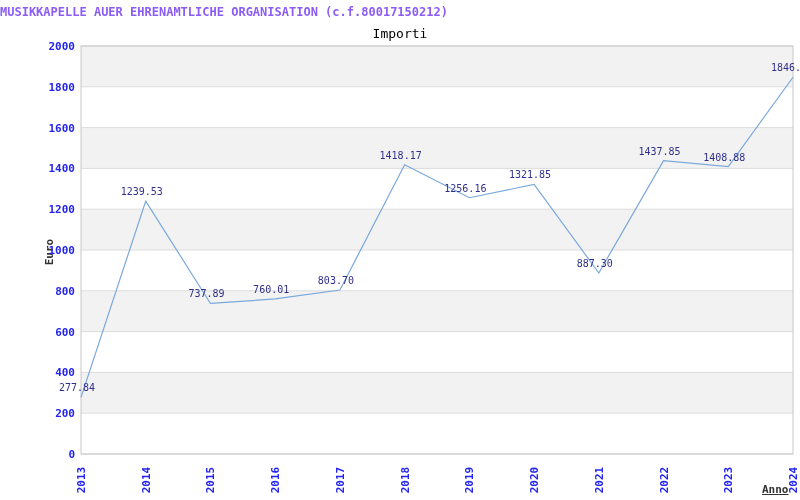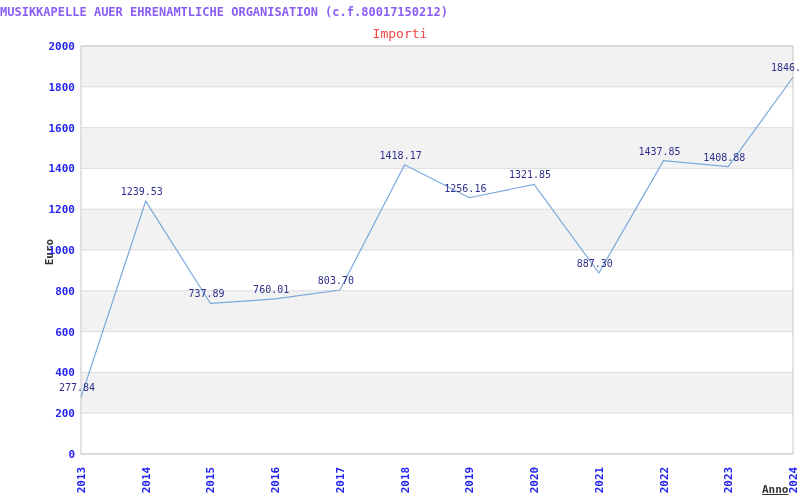--- a/index.html
+++ b/index.html
@@ -21,21 +21,21 @@
     letter-spacing: 0px;
     white-space: nowrap;
   }
   .chart-subtitle {
     position: absolute;
     top: 26px;
     left: 0;
     width: 100%;
     text-align: center;
     font: 13px "DejaVu Sans Mono", monospace;
-    color: #ef4444;
+    color: #000000;
     white-space: nowrap;
   }
   .y-axis-title {
     position: absolute;
     left: 49px;
     top: 252px;
     transform: translate(-50%, -50%) rotate(-90deg);
     font: bold 11px "DejaVu Sans Mono", monospace;
     color: #333333;
     white-space: nowrap;

